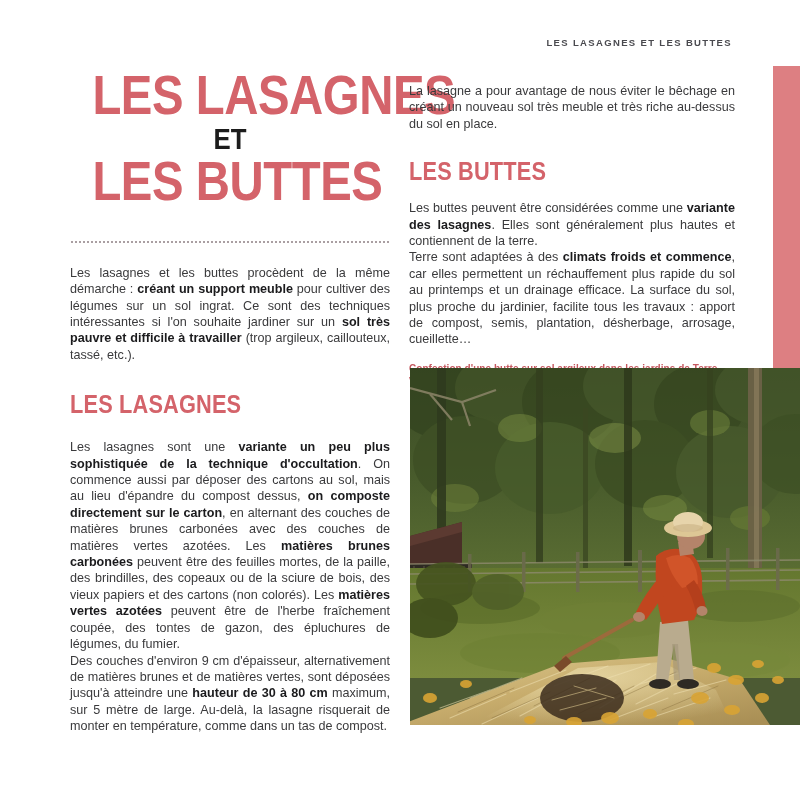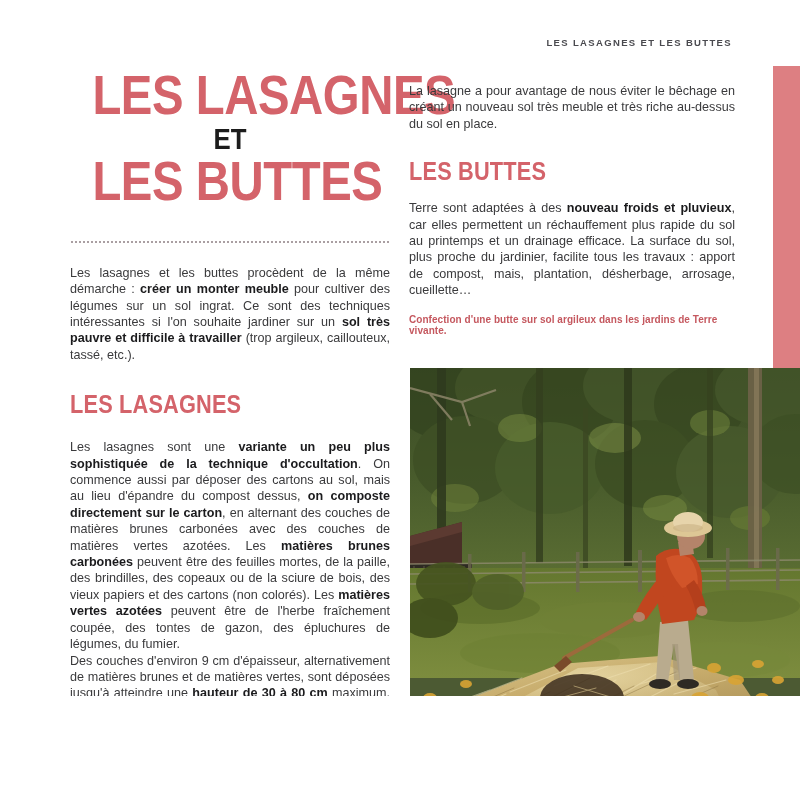--- a/index.html
+++ b/index.html
@@ -7,21 +7,21 @@
   html, body {
     width: 800px;
     height: 800px;
     background: #ffffff;
     font-family: "Liberation Sans", sans-serif;
   }
 
   #page {
     position: relative;
     width: 800px;
-    height: 696px;
+    height: 800px;
     background: #ffffff;
     overflow: hidden;
   }
 
   
   .running-head {
     position: absolute;
     top: 37px;
     right: 68px;
     font-size: 9.5px;
@@ -168,42 +168,43 @@
 
     <div class="display-title">
       <span class="line1">LES LASAGNES</span>
       <span class="et">ET</span>
       <span class="line3">LES BUTTES</span>
     </div>
 
     <div class="dot-rule"></div>
 
     <div class="body-text intro-block">
-      <p><span>Les lasagnes et les buttes procèdent de la même démarche : </span><b>créer un monter meuble</b><span> pour cultiver des légumes sur un sol ingrat. Ce sont des techniques intéressantes si l'on souhaite jardiner sur un </span><b>sol très pauvre et difficile à travailler</b><span> (trop argileux, caillouteux, tassé, etc.).</span></p>
+      <p><span>Les lasagnes et les buttes procèdent de la même démarche : </span><b>créant un support meuble</b><span> pour cultiver des légumes sur un sol ingrat. Ce sont des techniques intéressantes si l'on souhaite jardiner sur un </span><b>sol très pauvre et difficile à travailler</b><span> (trop argileux, caillouteux, tassé, etc.).</span></p>
     </div>
 
     <div class="section-head lasagnes-head">LES LASAGNES</div>
 
     <div class="body-text lasagnes-body">
       <p><span>Les lasagnes sont une </span><b>variante un peu plus sophistiquée de la technique d'occultation</b><span>. On commence aussi par déposer des cartons au sol, mais au lieu d'épandre du compost dessus, </span><b>on composte directement sur le carton</b><span>, en alternant des couches de matières brunes carbonées avec des couches de matières vertes azotées. Les </span><b>matières brunes carbonées</b><span> peuvent être des feuilles mortes, de la paille, des brindilles, des copeaux ou de la sciure de bois, des vieux papiers et des cartons (non colorés). Les </span><b>matières vertes azotées</b><span> peuvent être de l'herbe fraîchement coupée, des tontes de gazon, des épluchures de légumes, du fumier.</span></p>
       <p><span>Des couches d'environ 9 cm d'épaisseur, alternativement de matières brunes et de matières vertes, sont déposées jusqu'à atteindre une </span><b>hauteur de 30 à 80 cm</b><span> maximum, sur 5 mètre de large. Au-delà, la lasagne risquerait de monter en température, comme dans un tas de compost.</span></p>
     </div>
 
   </div>
 
   <div class="col-right">
 
     <div class="body-text">
       <p><span>La lasagne a pour avantage de nous éviter le bêchage en créant un nouveau sol très meuble et très riche au-dessus du sol en place.</span></p>
     </div>
 
     <div class="section-head buttes-head">LES BUTTES</div>
 
     <div class="body-text buttes-body-1">
-      <p><span>Terre sont adaptées à des </span><b>nouveau froids et pluvieux</b><span>, car elles permettent un réchauffement plus rapide du sol au printemps et un drainage efficace. La surface du sol, plus proche du jardinier, facilite tous les travaux : apport de compost, mais, plantation, désherbage, arrosage, cueillette…</span></p>
+      <p><span>Les buttes peuvent être considérées comme une </span><b>variante des lasagnes</b><span>. Elles sont généralement plus hautes et contiennent de la terre.</span></p>
+      <p><span>Terre sont adaptées à des </span><b>climats froids et commence</b><span>, car elles permettent un réchauffement plus rapide du sol au printemps et un drainage efficace. La surface du sol, plus proche du jardinier, facilite tous les travaux : apport de compost, semis, plantation, désherbage, arrosage, cueillette…</span></p>
     </div>
 
     <div class="photo-caption">Confection d'une butte sur sol argileux dans les jardins de Terre vivante.</div>
 
   </div>
 
   <div class="photo">
     <svg viewBox="0 0 390 357" preserveAspectRatio="xMidYMid slice" aria-hidden="true">
       <defs>
         <linearGradient id="skyG" x1="0" y1="0" x2="0" y2="1">

